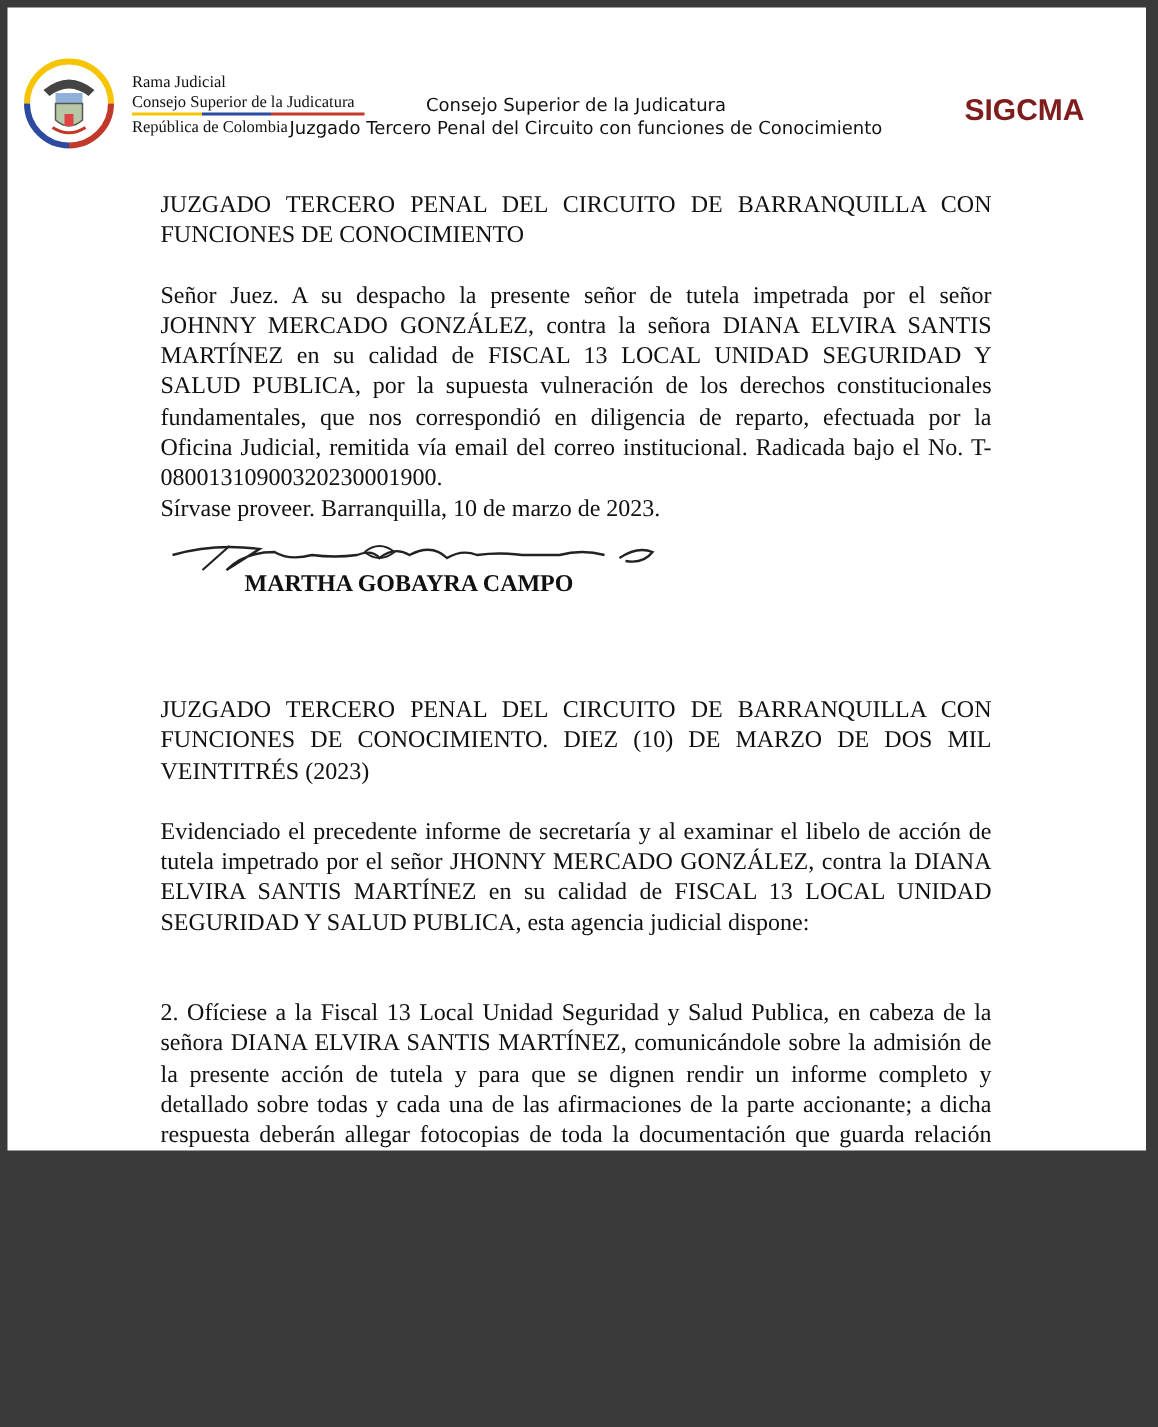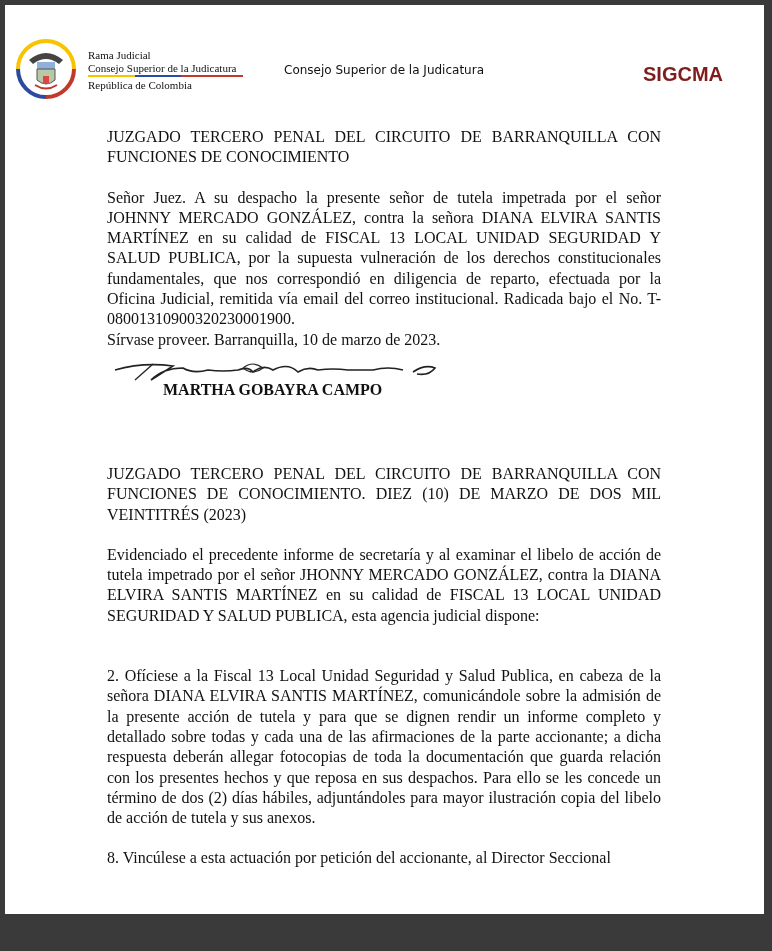--- a/index.html
+++ b/index.html
@@ -3,21 +3,21 @@
 <meta charset="utf-8">
 <style>
   html, body { margin: 0; padding: 0; }
   body {
     width: 772px; height: 951px; overflow: hidden;
     background: #3a3a3a;
     position: relative;
   }
   .page {
     position: absolute; left: 5px; top: 5px;
-    width: 759px; height: 909px;
+    width: 759px; height: 762px;
     background: #ffffff;
     overflow: hidden;
   }
   
   .logo {
     position: absolute; left: 10px; top: 33px; width: 62px; height: 62px;
   }
   .brand {
     position: absolute; left: 83px; top: 44px;
     font-family: "Liberation Serif", serif; font-size: 11px; line-height: 12.5px; color: #111;
@@ -75,20 +75,21 @@
 
   <div class="brand">
     <div>Rama Judicial</div>
     <div>Consejo Superior de la Judicatura</div>
     <div class="rule"></div>
     <div>República de Colombia</div>
   </div>
 
   <div class="hdr-center">
     <div class="l1">Consejo Superior de la Judicatura</div>
+    <div class="l3">Juzgado Tercero Penal del Circuito con funciones de Conocimiento</div>
   </div>
 
   <div class="sigcma">SIGCMA</div>
 
   <div class="doc">
 
     <p class="caps">JUZGADO TERCERO PENAL DEL CIRCUITO DE BARRANQUILLA CON FUNCIONES DE CONOCIMIENTO</p>
     <div class="gap"></div>
 
     <p>

